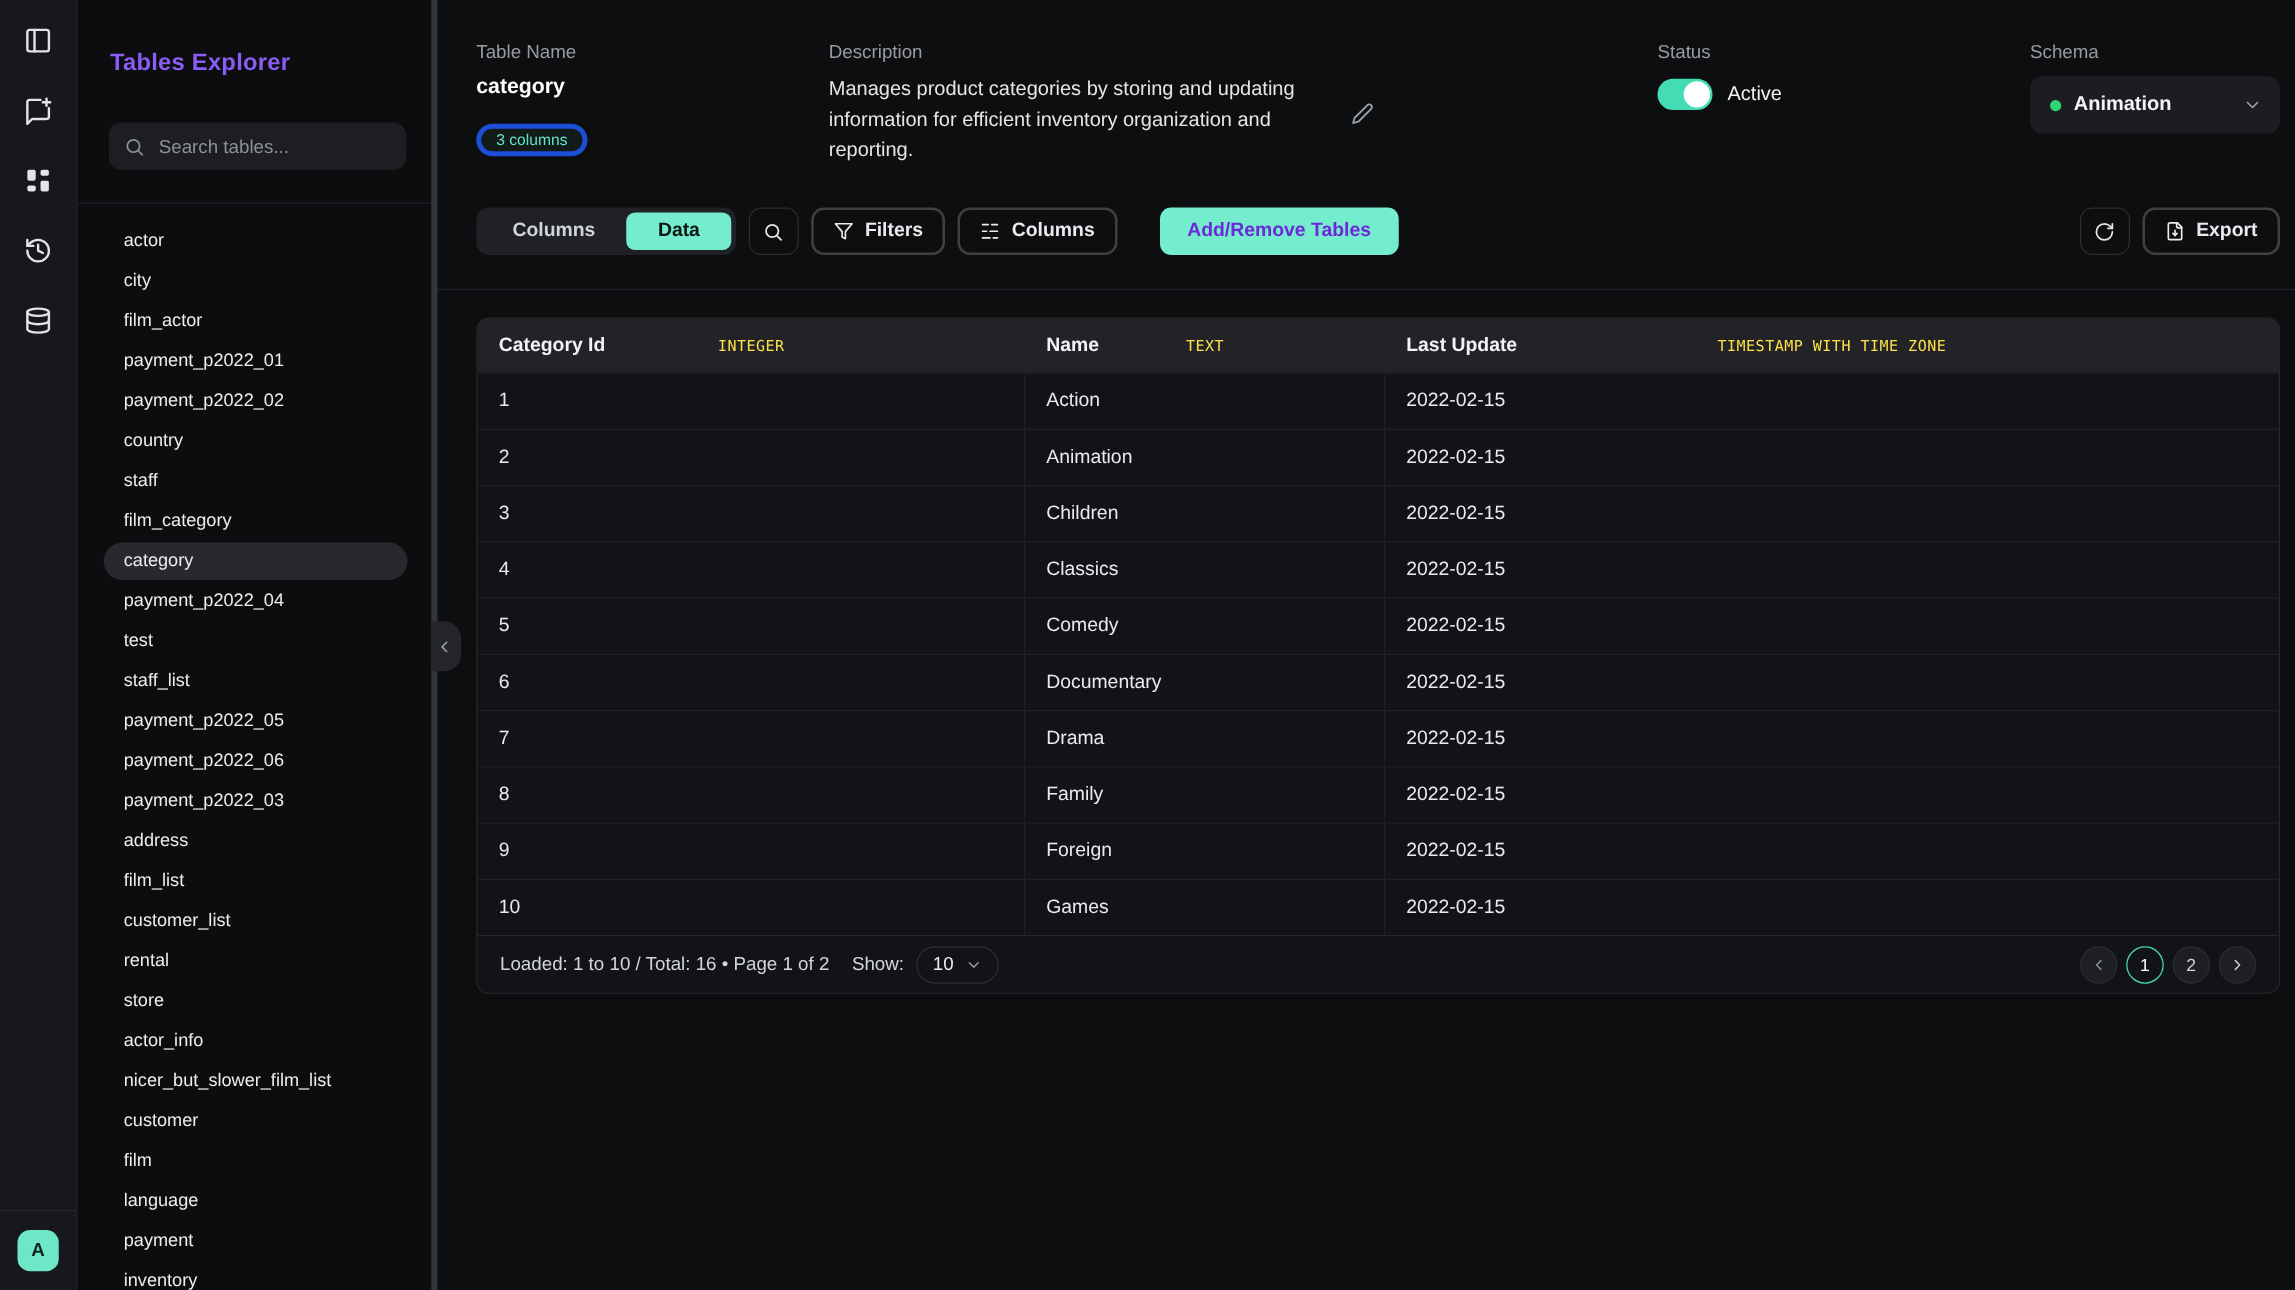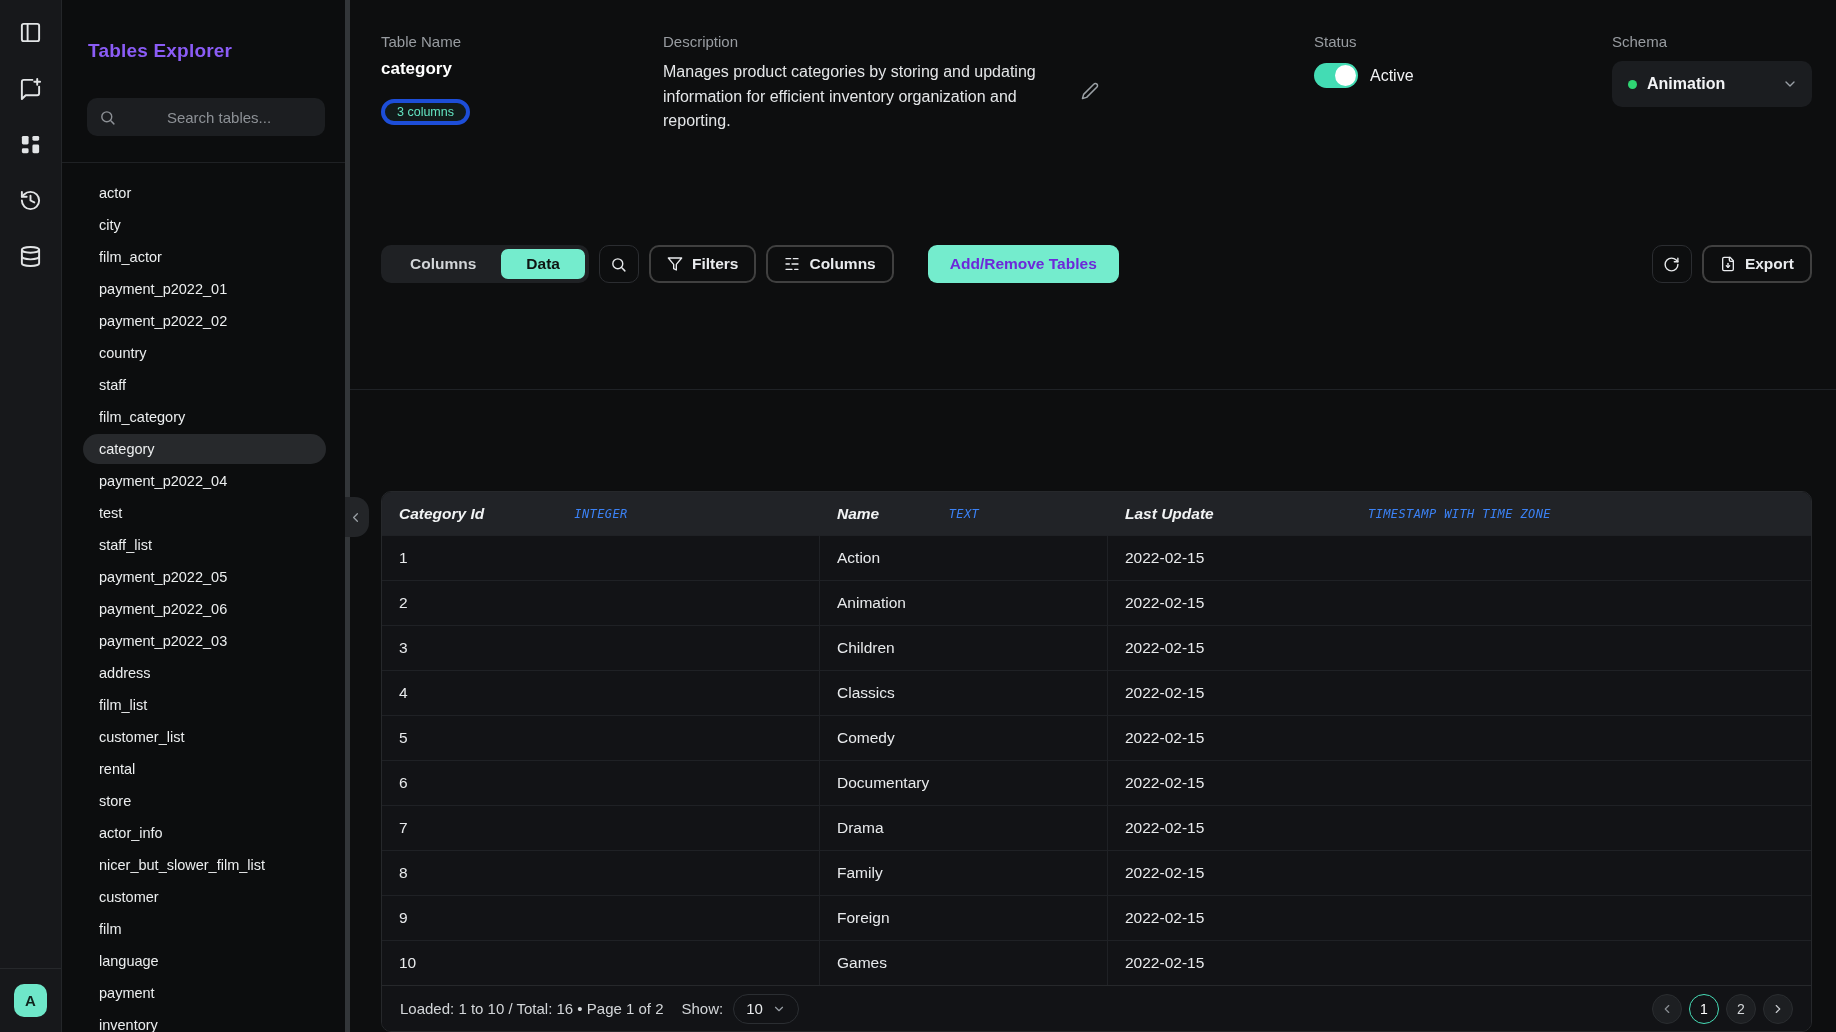--- a/index.html
+++ b/index.html
@@ -22,37 +22,37 @@
   .avatar { width:33px; height:33px; border-radius:10px; background:#6ee7c9; color:#10241d;
             font-weight:700; font-size:15px; display:flex; align-items:center; justify-content:center; cursor:pointer; }
 
   
   .sidebar { width:283px; background:#0c0d0e; display:flex; flex-direction:column; overflow:hidden; flex:none; }
   .sidebar-title { font-size:19px; font-weight:700; color:#8b5cf6; margin:40px 0 0 26px; letter-spacing:.2px; }
   .search-box { margin:36px 20px 0 25px; height:38px; background:#1c1e21; border-radius:10px;
                 display:flex; align-items:center; padding:0 12px; gap:9px; color:#8d9196; flex:none; }
   .search-box svg { width:17px; height:17px; flex:none; }
   .search-box input { flex:1; min-width:0; background:transparent; border:none; outline:none;
-                      color:#f0abfc; font-size:15px; font-family:inherit;text-align:center; }
+                      color:#f0abfc; font-size:15px; font-family:inherit; }
   .search-box input::placeholder { color:#8d9196; }
   .sidebar-rule { border-bottom:1px solid #1f2124; margin-top:26px; flex:none; }
   .table-list { flex:1; overflow:hidden; padding-top:15px; }
   .table-item { height:30px; line-height:30px; margin:0 19px 2px 21px; padding-left:16px; border-radius:15px;
                 font-size:14.5px; color:#eceeef; cursor:pointer; white-space:nowrap; }
   .table-item.selected { background:#27292c; }
 
   
   .panel-divider { width:5px; background:#333639; position:relative; flex:none; }
   .collapse-handle { position:absolute; left:0; top:497px; width:24px; height:40px; background:#232528;
                      border:none; border-radius:0 14px 14px 0; color:#9aa0a5; display:flex; align-items:center;
                      justify-content:flex-start; padding-left:3px; cursor:pointer; z-index:5; }
   .collapse-handle svg { width:15px; height:15px; }
 
   
-  .main { flex:1; min-width:0; display:flex; flex-direction:column; padding:33px 24px 0 31px;justify-content:space-between; }
+  .main { flex:1; min-width:0; display:flex; flex-direction:column; padding:33px 12px 0 31px; }
 
   .meta { display:flex; height:100px; flex:none; }
   .label { font-size:15px; color:#989ca1; }
   .name-col { width:282px; flex:none; }
   .tname { font-size:17px; font-weight:600; color:#ffffff; margin-top:9px; }
   .badge { display:inline-flex; align-items:center; margin-top:20px; height:26px; padding:0 12px;
            border:4px solid #1d4ed8; border-radius:14px; color:#63e5c2; font-size:12.5px;
            background:rgba(110,231,201,0.06); }
   .desc-col { width:436px; flex:none; }
   .desc-wrap { display:flex; gap:29px; margin-top:10px; }
@@ -86,23 +86,23 @@
   .tool-btn svg { width:16px; height:16px; }
   .primary-btn { margin-left:24px; height:38px; background:#74eccd; color:#6d28d9; border:none; border-radius:9px;
                  padding:0 22px; font-size:15.5px; font-weight:700; font-family:inherit; cursor:pointer; }
   .spacer { flex:1; }
   .toolbar-rule { border-top:1px solid #1f2226; margin:27px -24px 0 -31px; flex:none; }
 
   
   .grid-card { margin-top:22px; border:1px solid #26282b; border-radius:10px; overflow:hidden; background:#121316; flex:none; }
   .grid-head { display:grid; grid-template-columns:438px 288px 1fr; background:#212327; height:43px; }
   .hcell { position:relative; display:flex; align-items:center; padding-left:17px;
-           font-size:15.5px; font-weight:600; color:#f1f3f4;font-style:italic; }
+           font-size:15.5px; font-weight:600; color:#f1f3f4; }
   .htype { position:absolute; left:50%; top:50%; transform:translate(-50%,-50%);
-           font-family:"DejaVu Sans Mono", monospace; font-size:12px; color:#3b82f6; letter-spacing:.4px; white-space:nowrap; font-weight:400; }
+           font-family:"DejaVu Sans Mono", monospace; font-size:12px; color:#fde047; letter-spacing:.4px; white-space:nowrap; font-weight:400; }
   .grid-row { display:grid; grid-template-columns:438px 288px 1fr; height:45px; border-top:1px solid #1f2125; cursor:default; }
   .cell { display:flex; align-items:center; padding-left:17px; font-size:15.5px; color:#e8eaec; }
   .grid-row .cell:not(:last-child) { border-right:1px solid #1f2125; }
 
   .grid-foot { display:flex; align-items:center; height:46px; border-top:1px solid #26282b; padding:0 18px;
                font-size:15px; color:#d3d6d9; background:#121316; }
   .show-label { margin-left:18px; }
   .page-size { margin-left:10px; height:30px; border:1px solid #2b2e32; background:transparent; border-radius:15px;
                color:#e8eaec; display:flex; align-items:center; gap:9px; padding:0 12px; font-size:15px;
                font-family:inherit; cursor:pointer; }

